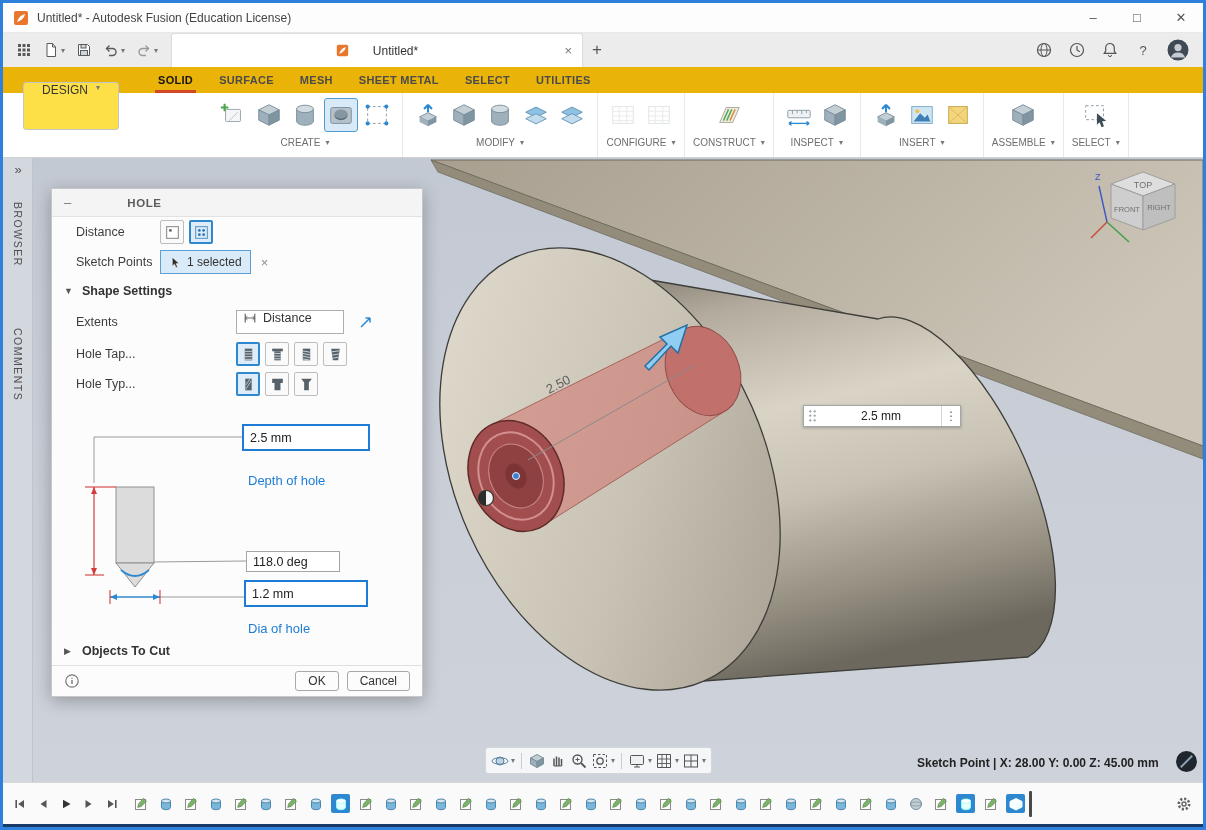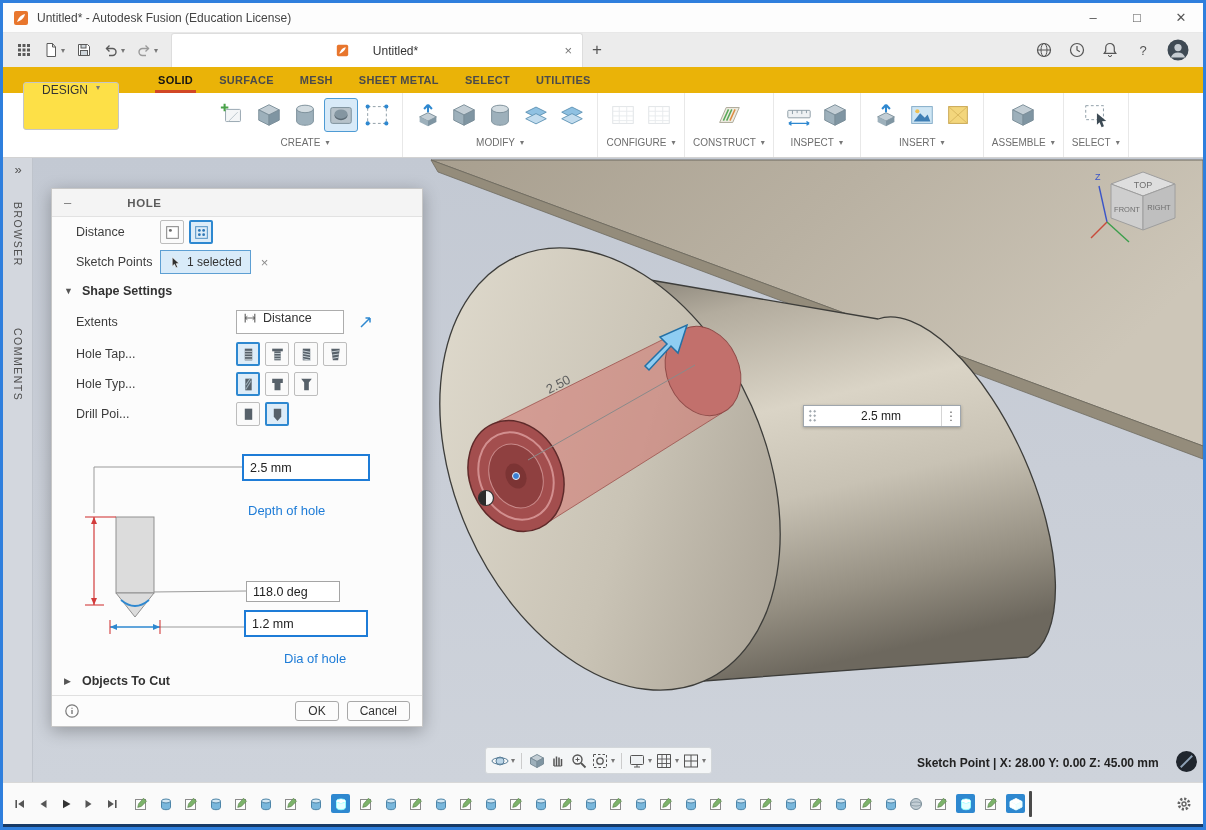--- a/index.html
+++ b/index.html
@@ -98,21 +98,21 @@
   .diagram{position:relative;height:238px;}
   .diag{position:absolute;inset:0;width:100%;height:100%;}
   .dlg-input{position:absolute;box-sizing:border-box;border:1px solid #a5a5a5;background:#fff;
     font-size:12.5px;font-family:inherit;color:#222;padding:0 6px;}
   .dlg-input.hl{border:2px solid #1e7cd7;}
   #depth-input{left:190px;top:25px;width:128px;height:27px;}
   #angle-input{left:194px;top:152px;width:94px;height:21px;}
   #dia-input{left:192px;top:181px;width:124px;height:27px;}
   .hintblue{position:absolute;font-size:13px;color:#1e7cd7;}
   #depth-hint{left:196px;top:74px;}
-  #dia-hint{left:196px;top:222px;margin-left:36px;}
+  #dia-hint{left:196px;top:222px;}
   .dlg-footer{display:flex;align-items:center;height:30px;border-top:1px solid #e0e0e0;padding:0 12px;gap:8px;}
   .infoicon svg{width:16px;height:16px}
   .btn{font-family:inherit;font-size:12px;color:#333;background:#fcfcfc;border:1px solid #a8a8a8;border-radius:3px;padding:2px 12px;}
   .btn.ok{margin-left:auto;}
   
   .timeline{position:absolute;left:0;top:779px;right:0;height:45px;background:#fafafa;border-top:1px solid #d8d8d8;
     border-bottom:3px solid #173a66;display:flex;align-items:center;padding:0 10px;box-sizing:border-box;}
   .tlctrls{display:flex;align-items:center;gap:9px;}
   .tl-ctrl svg{width:14px;height:14px}
   .tlitems{display:flex;align-items:center;gap:6px;margin-left:12px;}
@@ -669,35 +669,20 @@
               <path d="M3 2.5h10v4h-2.2v7H5.2v-7H3z" fill="#57616a"></path>
             </svg>
           </span>
           <span class="optbtn">
             <svg viewBox="0 0 16 16">
               <path d="M3 2.5h10l-2.8 3.5v7.5H5.8V6z" fill="#57616a"></path>
             </svg>
           </span>
         </span>
     </div>
-    <div class="dlg-row">
-      <span class="dlg-label wide">Drill Poi...</span>
-      <span class="optrow">
-          <span class="optbtn">
-            <svg viewBox="0 0 16 16">
-              <rect x="4.5" y="2.5" width="7" height="10.5" fill="#57616a"></rect>
-            </svg>
-          </span>
-          <span class="optbtn sel">
-            <svg viewBox="0 0 16 16">
-              <path d="M4.5 2.5h7v7.5L8 14l-3.5-4z" fill="#57616a"></path>
-            </svg>
-          </span>
-        </span>
-    </div>
 
     <div class="diagram">
       <svg class="diag" viewBox="0 0 370 238" preserveAspectRatio="none">
         <polyline points="190,38 42,38 42,84" fill="none" stroke="#9a9a9a" stroke-width="1"></polyline>
         <line x1="194" y1="162" x2="99" y2="163" stroke="#9a9a9a" stroke-width="1"></line>
         <line x1="192" y1="198" x2="108" y2="198" stroke="#9a9a9a" stroke-width="1"></line>
         <rect x="64" y="88" width="38" height="76" fill="#dcdcdc" stroke="#8f8f8f"></rect>
         <polygon points="64,164 102,164 83,188" fill="#dcdcdc" stroke="#8f8f8f"></polygon>
         <path d="M69 171 Q83 183 97 171" fill="none" stroke="#2e88d0" stroke-width="1.8"></path>
         <line x1="42" y1="88" x2="42" y2="176" stroke="#d23b3b" stroke-width="1.2"></line>

